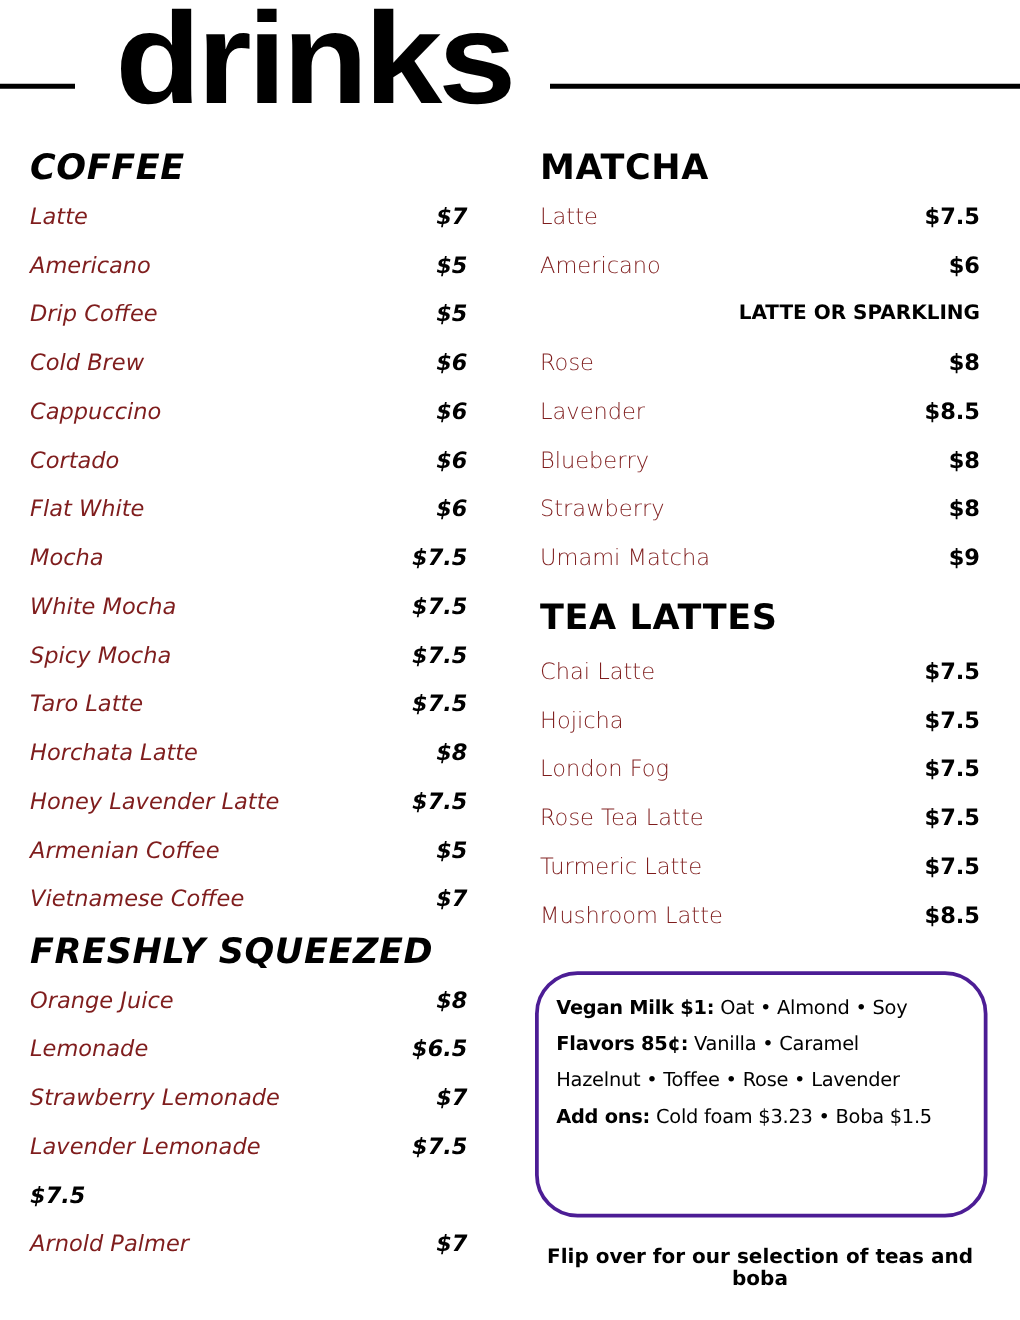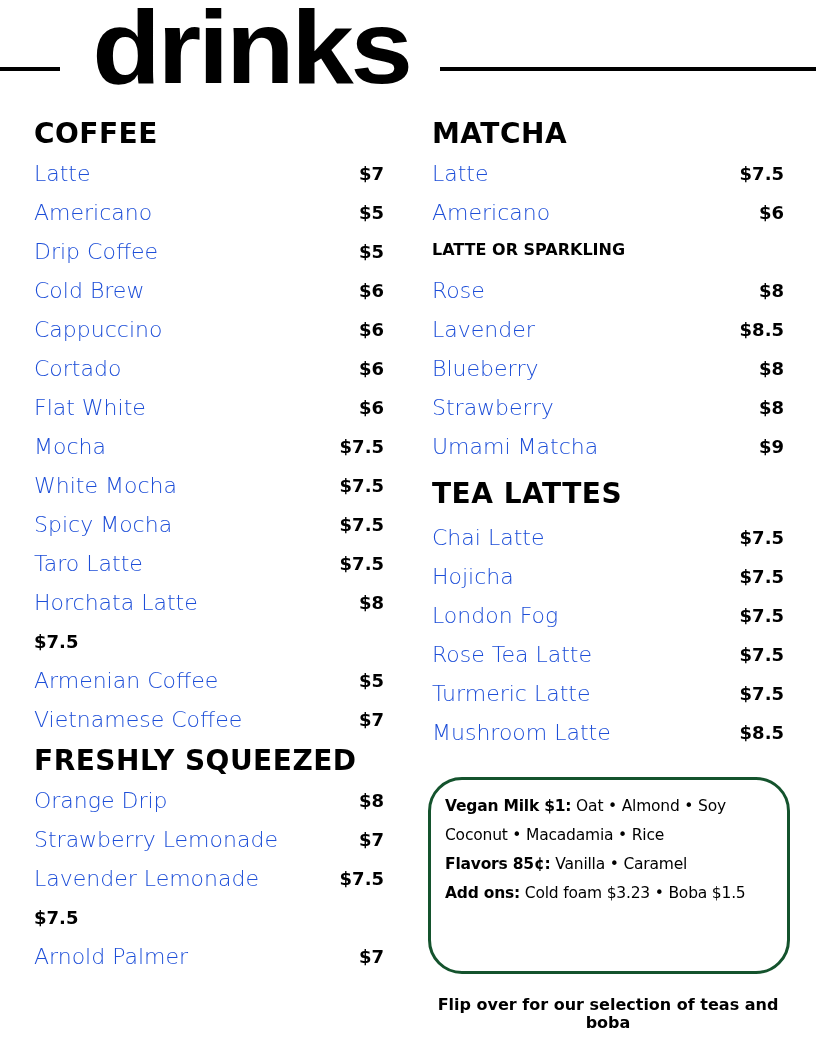--- a/index.html
+++ b/index.html
@@ -7,34 +7,34 @@
     body { position: relative; font-family: "Liberation Sans", sans-serif; color: #000000; }
 
     .title-wrap { position: absolute; left: 0; top: 0; width: 816px; height: 110px; }
     .rule-left { position: absolute; left: 0; top: 67px; width: 60px; height: 4px; background: #000; }
     .rule-right { position: absolute; left: 440px; top: 67px; width: 376px; height: 4px; background: #000; }
     .title { position: absolute; left: 66px; top: -8px; width: 370px; text-align: center;
              font-family: "Liberation Sans", sans-serif; font-weight: 700; font-size: 104px;
              letter-spacing: -3px; line-height: 110px; transform: scaleX(1.08); transform-origin: center; }
 
     .col { position: absolute; }
-    .col-left { left: 34px; width: 350px; top: 114px; }
+    .col-left { left: 24px; width: 350px; top: 114px; font-style: italic; }
     .col-right { left: 432px; width: 352px; top: 114px; }
 
     .section-title { font-family: "DejaVu Sans", sans-serif; font-weight: 700; font-size: 28px;
                      letter-spacing: 0.5px; height: 40px; line-height: 40px; }
     .item { display: flex; justify-content: space-between; align-items: center; height: 39px;
             font-size: 19px; }
-    .item-name { font-family: "DejaVu Sans", sans-serif; font-weight: 300; font-size: 22px; color: #1d4ed8; }
+    .item-name { font-family: "DejaVu Sans", sans-serif; font-weight: 300; font-size: 18px; color: #7f1d1d; }
     .item-price { font-family: "DejaVu Sans", sans-serif; font-weight: 700; font-size: 18px; }
-    .subhead { text-align: left; font-family: "DejaVu Sans", sans-serif; font-weight: 700;
+    .subhead { text-align: right; font-family: "DejaVu Sans", sans-serif; font-weight: 700;
                font-size: 16px; height: 36px; line-height: 36px; margin-bottom: 3px; }
 
     .info-box { position: absolute; left: 428px; top: 777px; width: 362px; height: 197px;
-                border: 3px solid #14532d; border-radius: 34px; padding: 12px 0 0 14px; }
+                border: 3px solid #4c1d95; border-radius: 34px; padding: 12px 0 0 14px; }
     .info-line { font-family: "DejaVu Sans", sans-serif; font-size: 15.5px; height: 29px; line-height: 29px;
                  white-space: nowrap; letter-spacing: -0.2px; }
     .info-line b { font-weight: 700; }
 
     .flip-note { position: absolute; left: 432px; top: 996px; width: 352px; text-align: center;
                  font-family: "DejaVu Sans", sans-serif; font-weight: 700; font-size: 16px; line-height: 18px; }
   </style>
 </head>
 <body>
 
@@ -90,39 +90,44 @@
         </div>
       <div class="item">
           <span class="item-name">Taro Latte</span>
           <span class="item-price">$7.5</span>
         </div>
       <div class="item">
           <span class="item-name">Horchata Latte</span>
           <span class="item-price">$8</span>
         </div>
       <div class="item">
+          <span class="item-name">Honey Lavender Latte</span>
           <span class="item-price">$7.5</span>
         </div>
       <div class="item">
           <span class="item-name">Armenian Coffee</span>
           <span class="item-price">$5</span>
         </div>
       <div class="item">
           <span class="item-name">Vietnamese Coffee</span>
           <span class="item-price">$7</span>
         </div>
     </div>
   </div>
 
   <div style="margin-top:2px;">
     <div class="section-title">FRESHLY SQUEEZED</div>
     <div>
       <div class="item">
-          <span class="item-name">Orange Drip</span>
-          <span class="item-price">$8</span>
+          <span class="item-name">Orange Juice</span>
+          <span class="item-price">$8</span>
+        </div>
+      <div class="item">
+          <span class="item-name">Lemonade</span>
+          <span class="item-price">$6.5</span>
         </div>
       <div class="item">
           <span class="item-name">Strawberry Lemonade</span>
           <span class="item-price">$7</span>
         </div>
       <div class="item">
           <span class="item-name">Lavender Lemonade</span>
           <span class="item-price">$7.5</span>
         </div>
       <div class="item">
@@ -200,18 +205,18 @@
       <div class="item">
           <span class="item-name">Mushroom Latte</span>
           <span class="item-price">$8.5</span>
         </div>
     </div>
   </div>
 </div>
 
 <div class="info-box">
   <div class="info-line"><b>Vegan Milk $1:</b><span> Oat • Almond • Soy</span></div>
-  <div class="info-line"><span>Coconut • Macadamia • Rice</span></div>
   <div class="info-line"><b>Flavors 85¢:</b><span> Vanilla • Caramel</span></div>
+  <div class="info-line"><span>Hazelnut • Toffee • Rose • Lavender</span></div>
   <div class="info-line"><b>Add ons:</b><span> Cold foam $3.23 • Boba $1.5</span></div>
 </div>
 
 <div class="flip-note">Flip over for our selection of teas and boba</div>
 
 </body></html>

